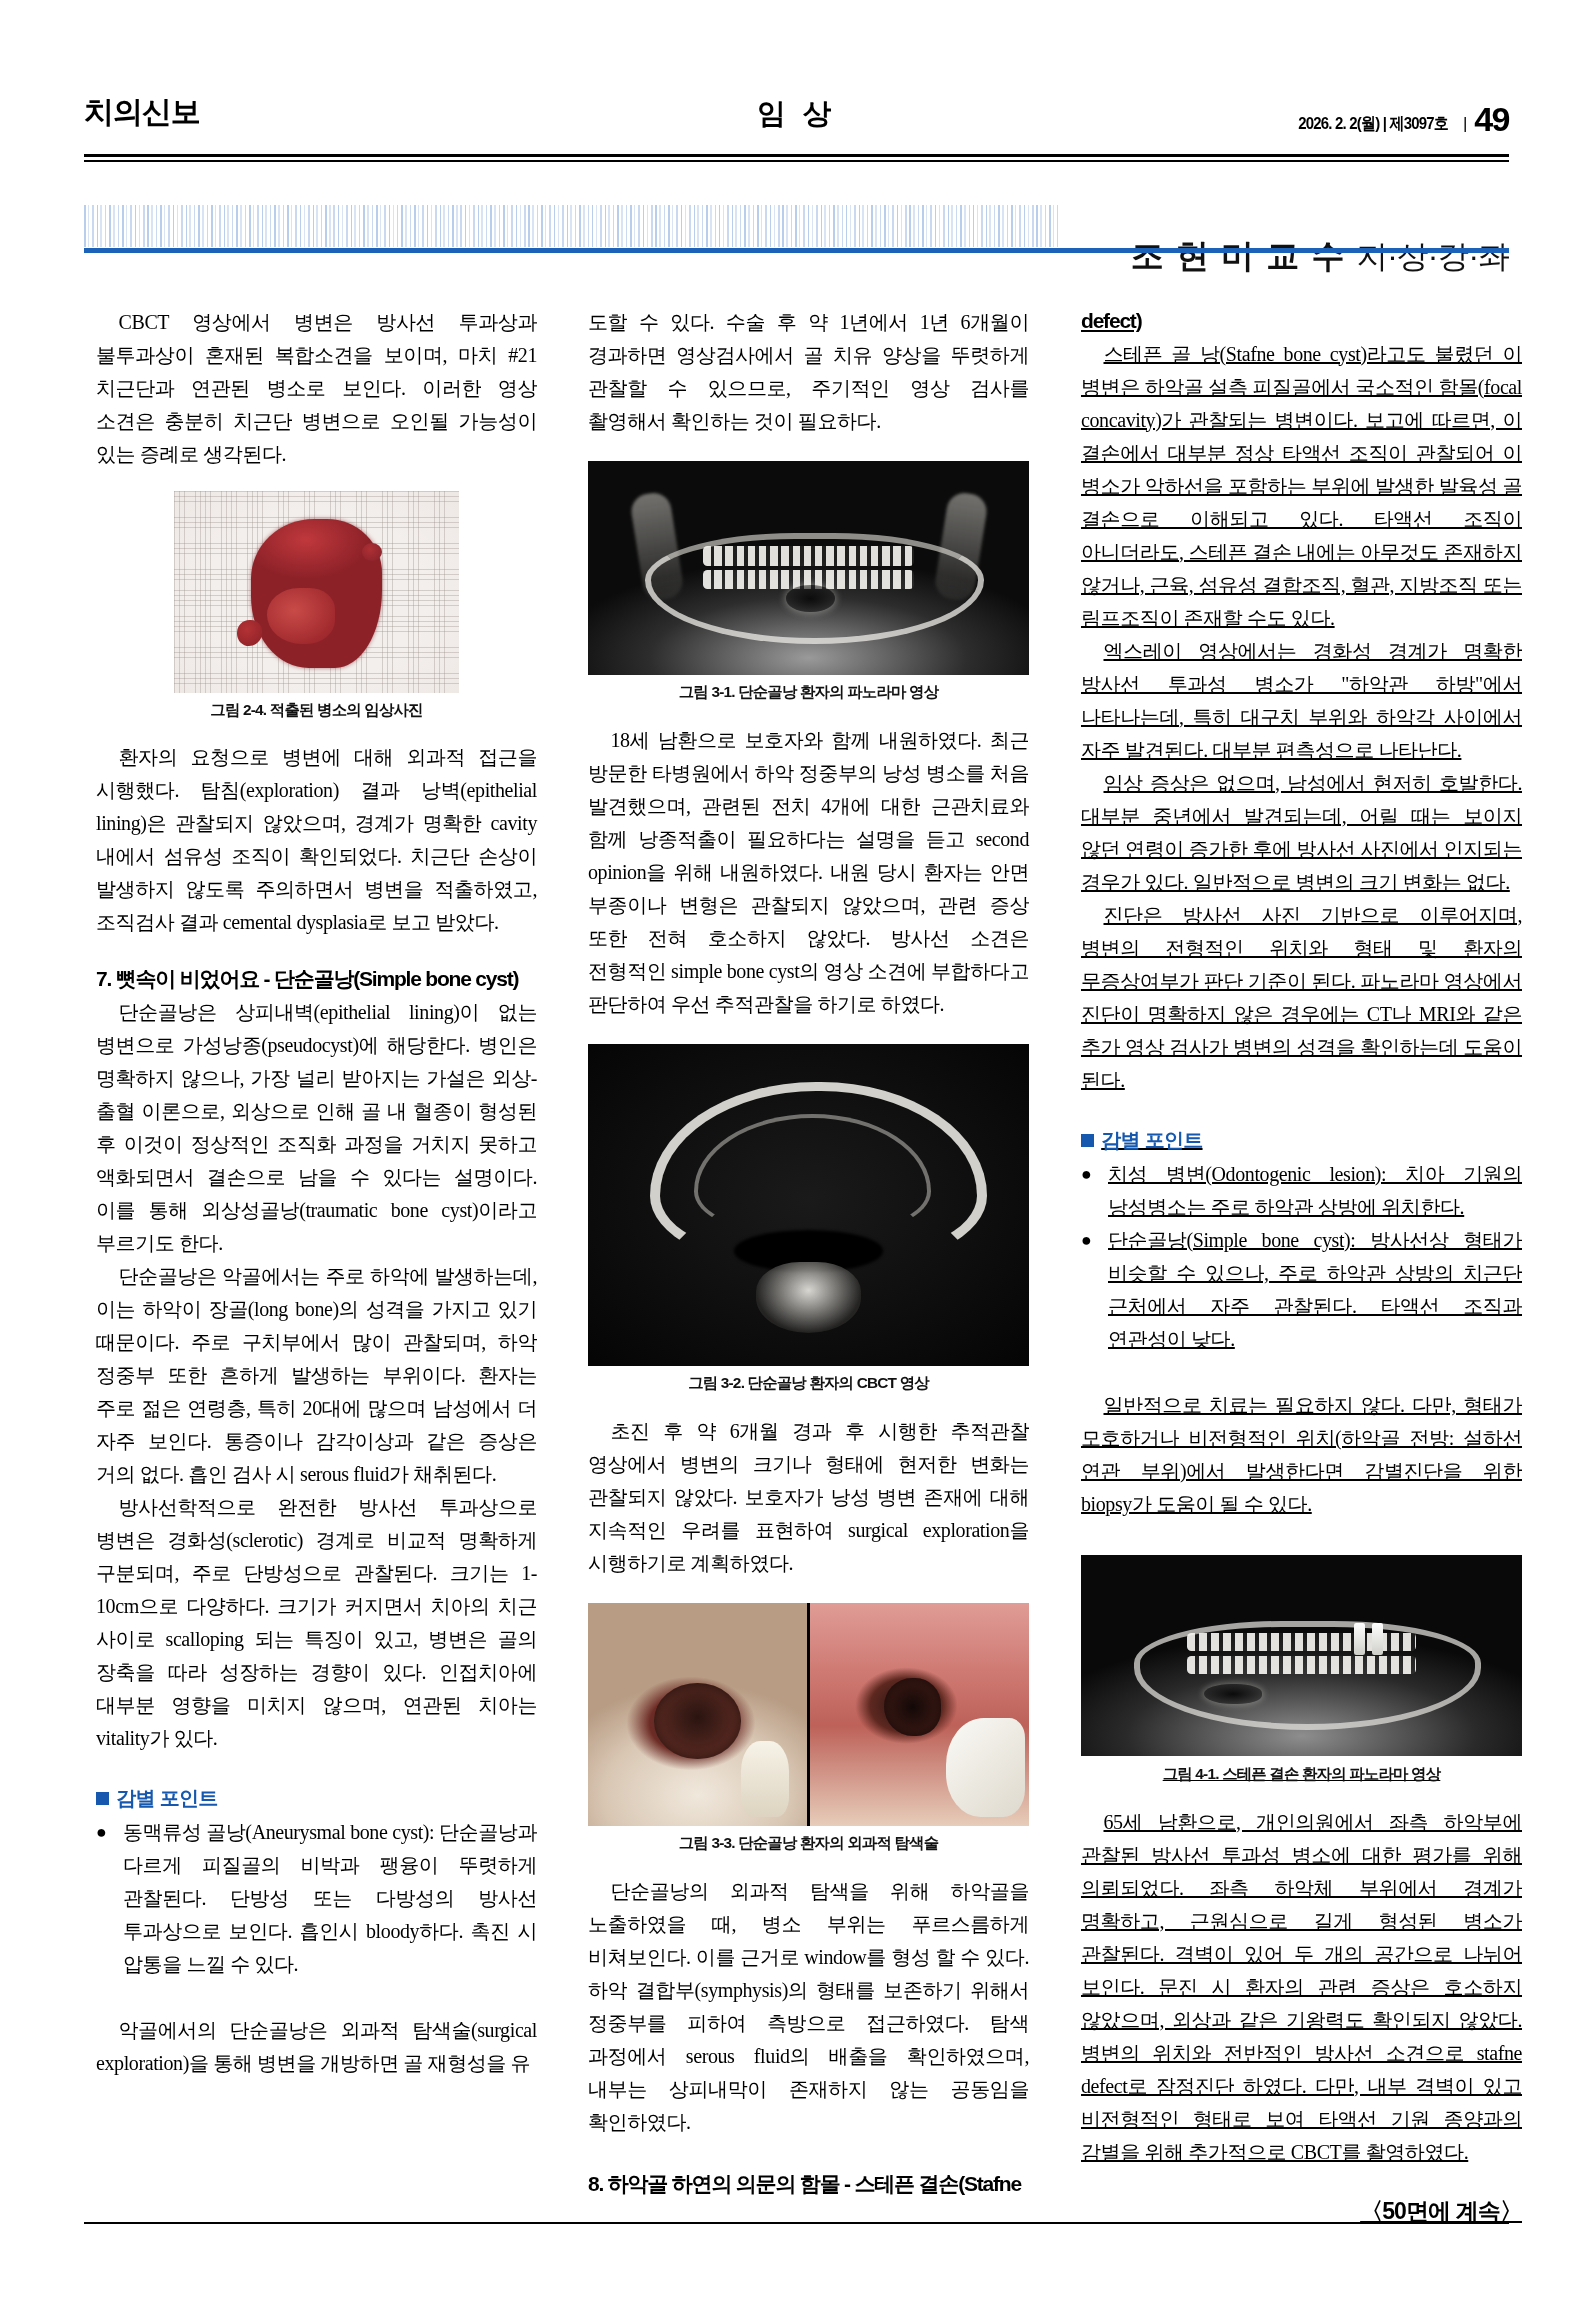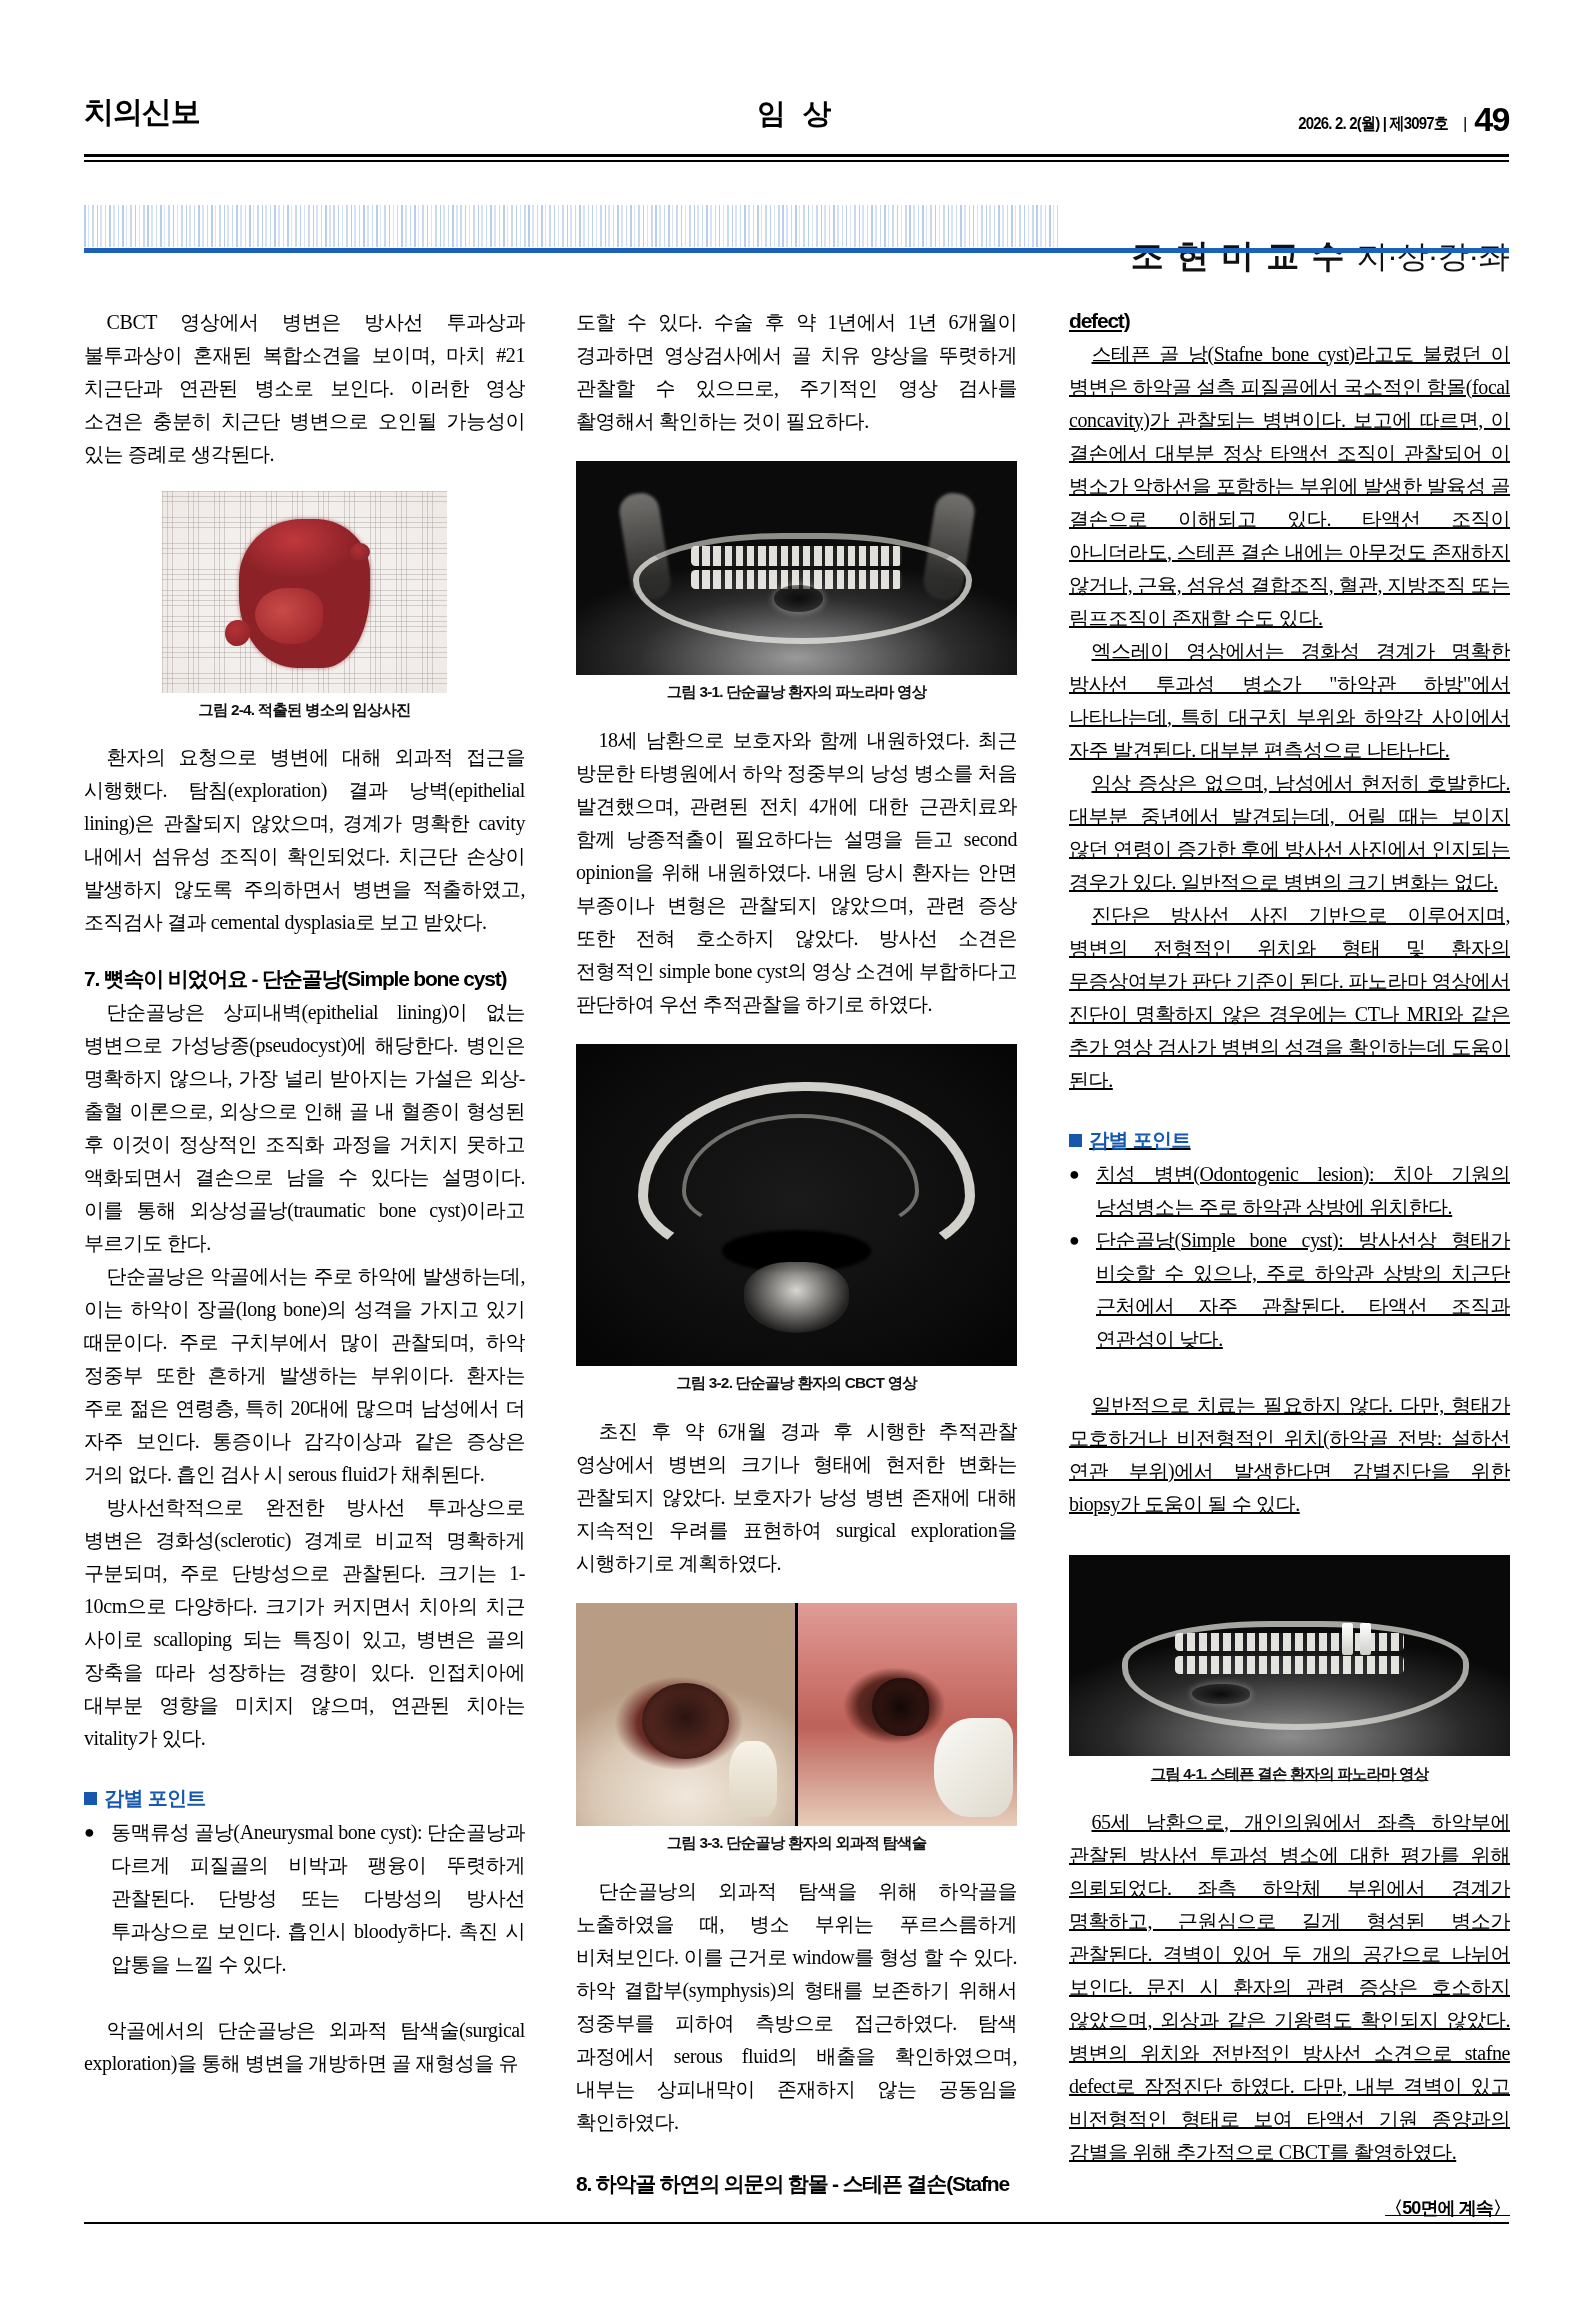--- a/index.html
+++ b/index.html
@@ -149,21 +149,21 @@
     left: 0;
     top: 49px;
     width: 1425px;
     height: 4.5px;
     background: #1c62b9;
   }
 
   
   .columns {
     position: absolute;
-    left: 84px;
+    left: 96px;
     top: 306px;
     width: 1425px;
     height: 1888px;
   }
   .col {
     position: absolute;
     top: 0;
     width: 441px;
     height: 1888px;
   }
@@ -528,21 +528,21 @@
     height: 10%;
     background: radial-gradient(ellipse at 50% 50%, rgba(8,8,8,.95) 0%, rgba(45,45,45,.25) 100%);
     border-radius: 52% 48% 46% 54%;
     box-shadow: 0 0 6.7px 1.5px rgba(235,235,230,.3);
   }
 
   .continued {
     margin-top: 27px;
     text-align: right;
     font-family: "Liberation Sans", "DejaVu Sans", sans-serif;
-    font-size: 18px;
+    font-size: 23px;
     font-weight: 700;
     letter-spacing: -0.9px;
   }
 
   .footer-rule {
     position: absolute;
     left: 84px;
     top: 2222px;
     width: 1425px;
     height: 1.5px;

